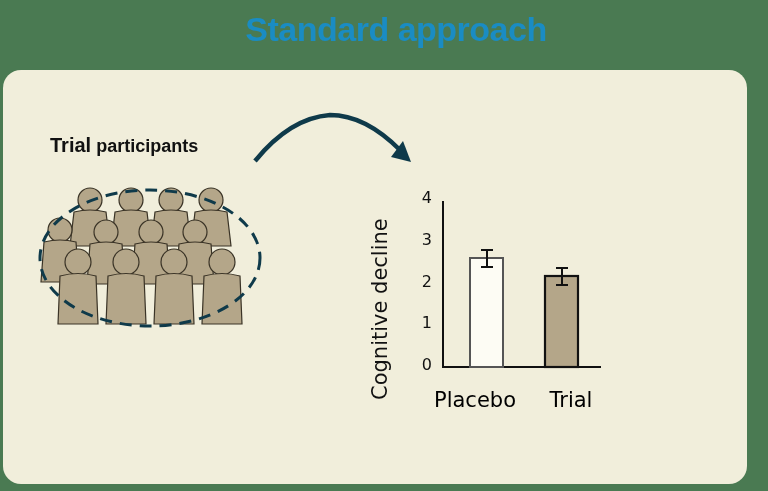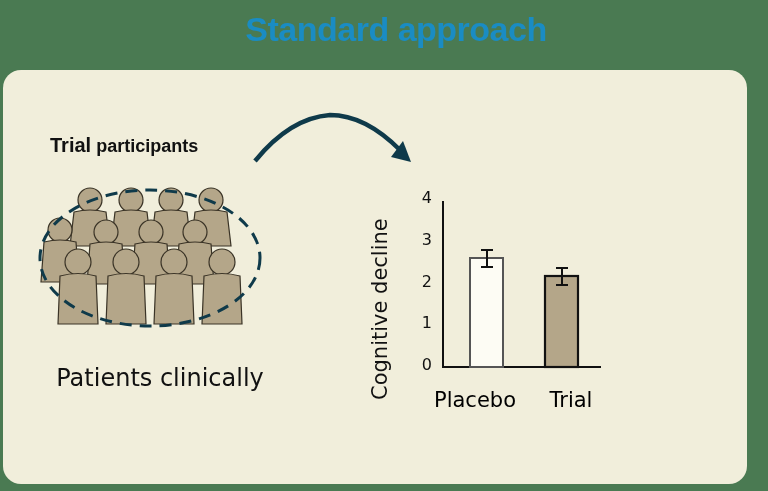--- a/index.html
+++ b/index.html
@@ -115,14 +115,13 @@
 <div class="tick" style="left:412px;top:272px;">2</div>
 <div class="tick" style="left:412px;top:313px;">1</div>
 <div class="tick" style="left:412px;top:355px;">0</div>
 
 <div class="ylabel">Cognitive decline</div>
 
 <div class="cat" style="left:415px;">Placebo</div>
 <div class="cat" style="left:511px;">Trial</div>
 
 <div class="patients">
-  <div>Patients clinically</div>
 </div>
 
 </body></html>

